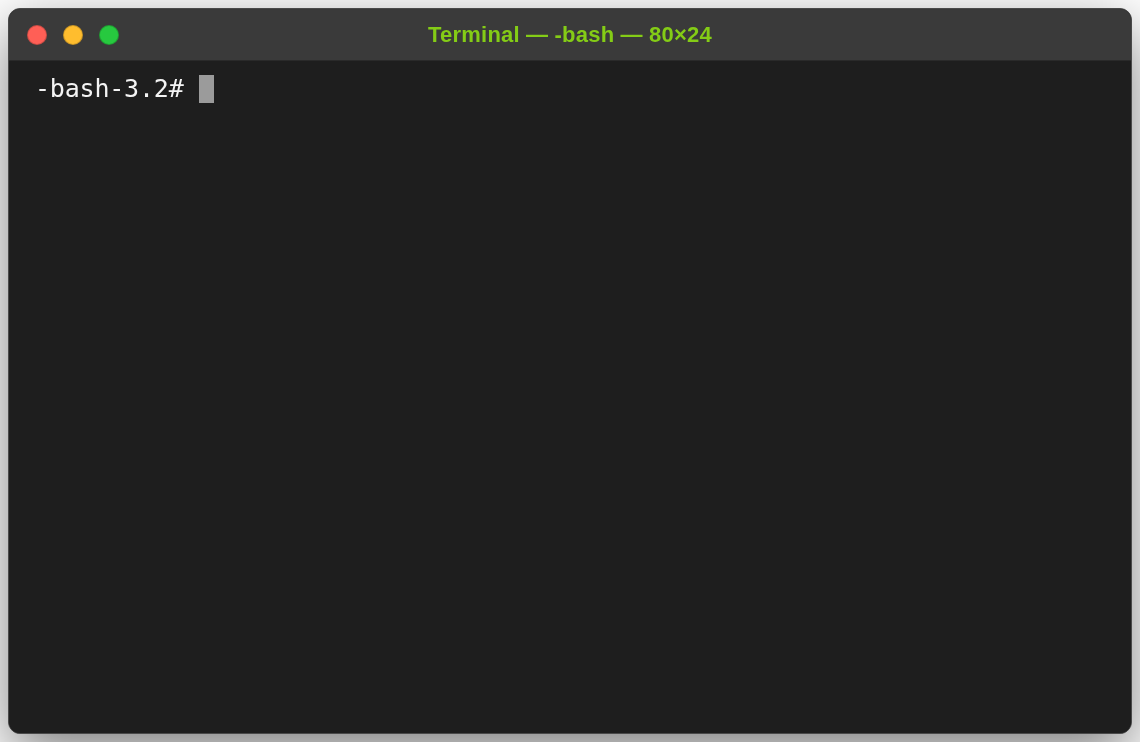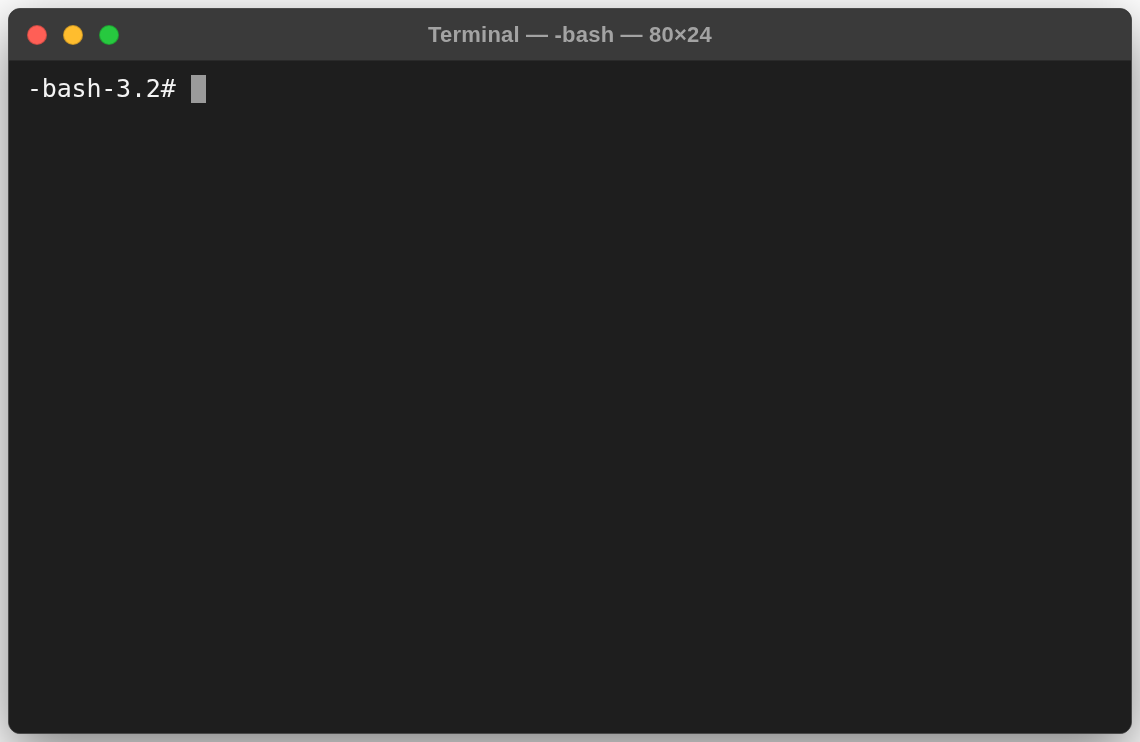--- a/index.html
+++ b/index.html
@@ -64,31 +64,31 @@
     
     .traffic-light.zoom {
       background: #27c93f;
     }
     
     .title {
       position: absolute;
       left: 0;
       right: 0;
       text-align: center;
-      color: #a3a3a3;
+      color: #84cc16;
       font-size: 22px;
       font-weight: 600;
       pointer-events: none;
       letter-spacing: 0.2px;
     }
     
     .terminal-body {
       flex: 1;
       background: #1e1e1e;
-      padding: 12px 18px;
+      padding: 12px 26px;
       font-family: "SF Mono", "Menlo", "Monaco", "Consolas", monospace;
       font-size: 25px;
       line-height: 1.3;
       color: #f4f4f4;
       overflow: hidden;
       position: relative;
     }
     
     .line {
       display: flex;

